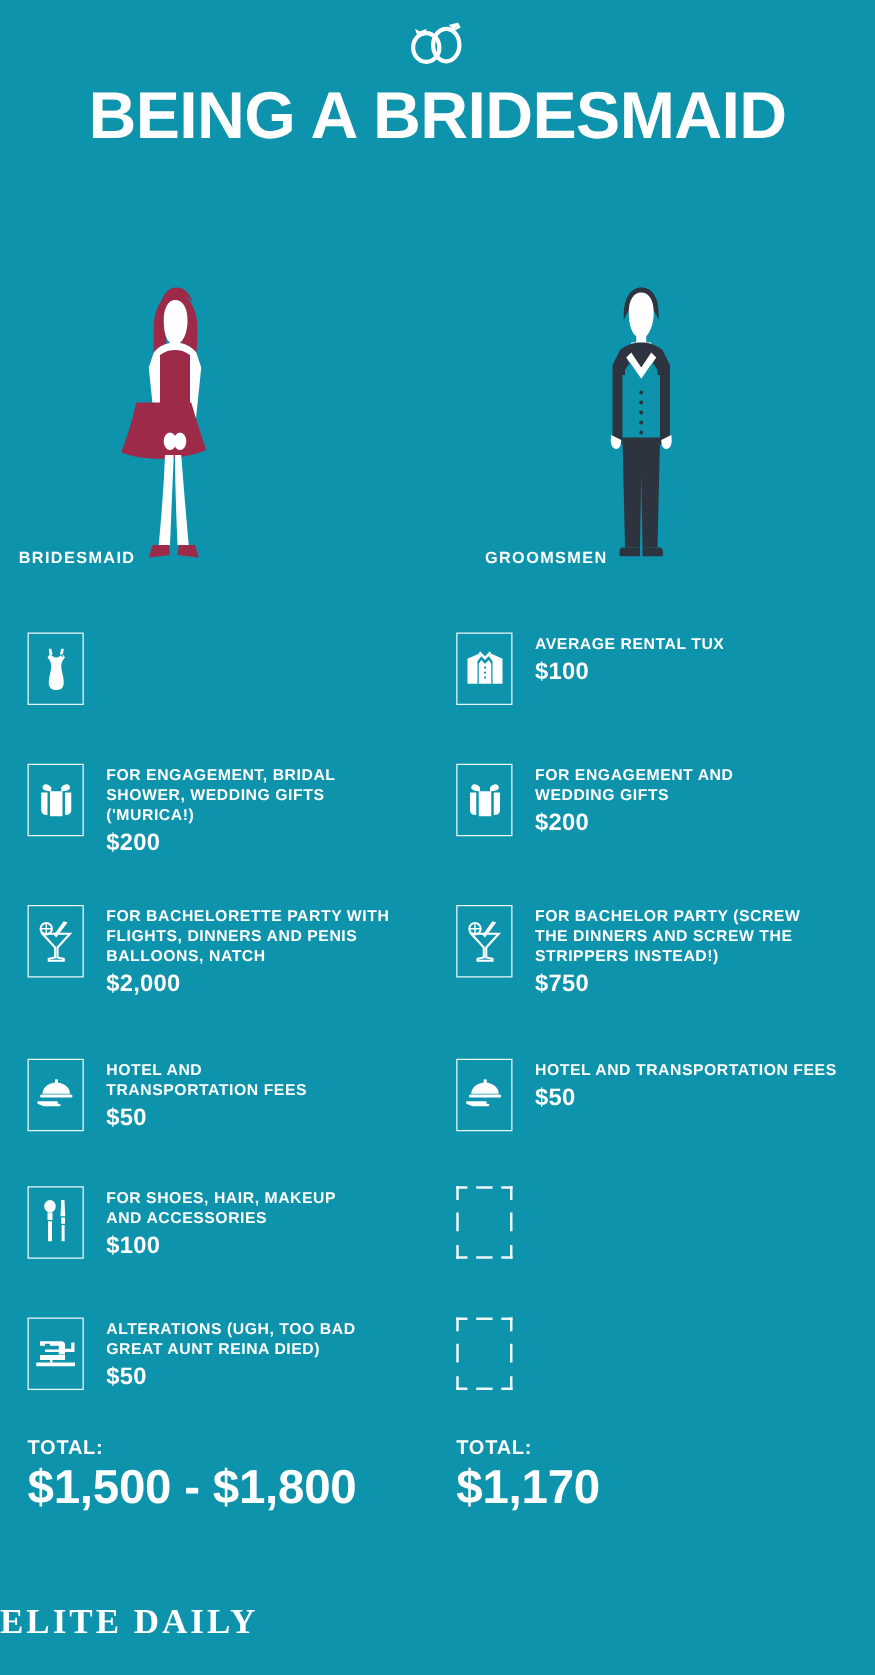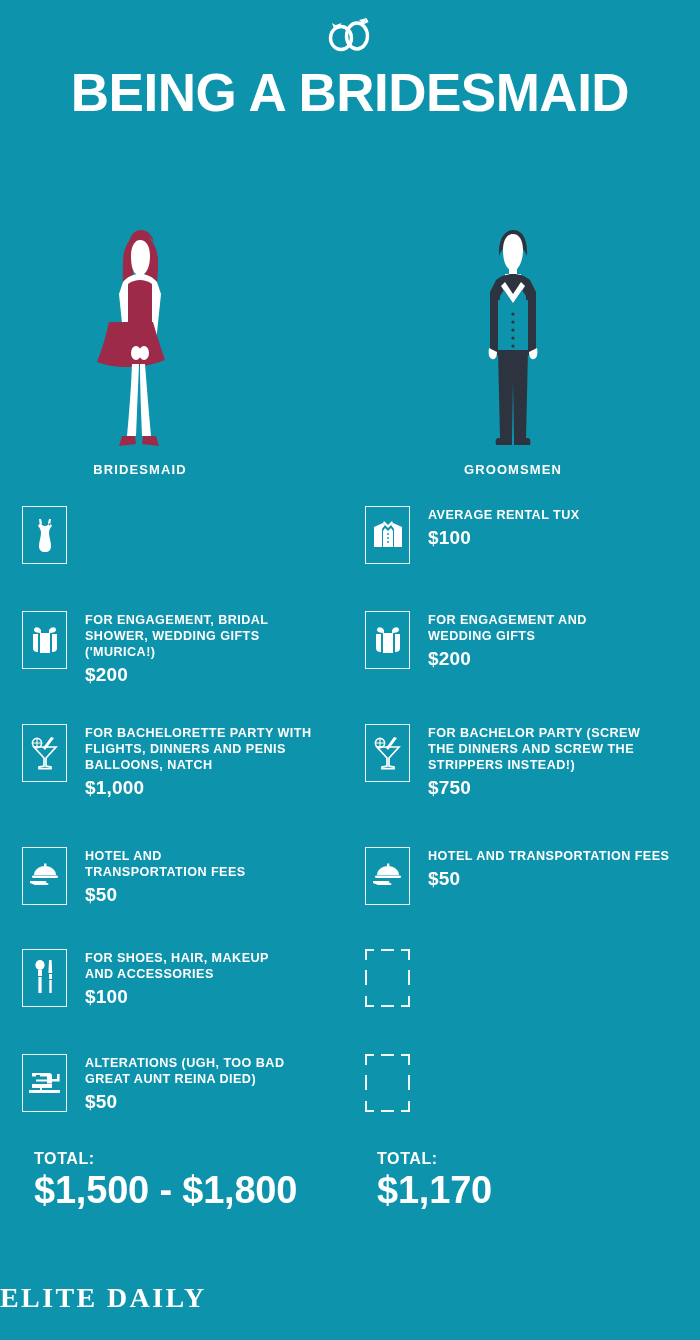--- a/index.html
+++ b/index.html
@@ -22,22 +22,22 @@
   }
   .title .l2 { display:block; margin-top:2px; white-space:nowrap; }
 
   
   .figures { position:absolute; top:222px; left:0; right:0; height:250px; }
   .fig { position:absolute; top:0; width:250px; height:250px; }
   .fig.bride { left:15px; }
   .fig.groom { left:388px; }
   .fig svg { display:block; margin:0 auto; }
   .roleLabel {
-    position:absolute; top:462px; width:250px;
-    text-align:center; font-size:13px; font-weight:700;
+    position:absolute; top:438px; width:250px;
+    text-align:left; font-size:13px; font-weight:700;
     letter-spacing:1.1px; text-transform:uppercase;
   }
   .roleLabel.bride { left:15px; }
   .roleLabel.groom { left:388px; }
 
   
   .cols { position:absolute; top:506px; left:0; right:0; }
   .col { position:absolute; top:0; width:330px; }
   .col.left  { left:22px; }
   .col.right { left:365px; }
@@ -76,21 +76,21 @@
     letter-spacing:0.45px; text-transform:uppercase;
     white-space:pre-line;
   }
   .price {
     font-size:19px; font-weight:700; letter-spacing:0.2px;
     margin-top:4px;
   }
 
   
   .totals { position:absolute; top:1150px; left:0; right:0; height:80px; }
-  .tot { position:absolute; top:0;margin-left:12px; }
+  .tot { position:absolute; top:0; }
   .tot.left  { left:22px; }
   .tot.right { left:365px; }
   .totLabel {
     font-size:16px; font-weight:700; letter-spacing:0.6px;
     text-transform:uppercase;
   }
   .totValue {
     font-size:38px; font-weight:700; letter-spacing:-0.2px;
     margin-top:1px; white-space:nowrap;
   }
@@ -231,21 +231,21 @@
           <circle cx="7" cy="8" r="4.6" fill="none" stroke="#ffffff" stroke-width="1.6"></circle>
           <path d="M7 3.4 L7 12.6 M2.4 8 L11.6 8" stroke="#ffffff" stroke-width="1.1"></path>
           <path d="M21 2 l3 1 l-9 12 l-2 -2 Z" fill="#ffffff"></path>
           <path d="M4 12 l22 0 l-10 11 l0 8 l5 1 l0 1.6 l-12 0 l0 -1.6 l5 -1 l0 -8 Z" fill="none" stroke="#ffffff" stroke-width="1.7"></path>
         </svg>
       </div>
       <div class="itemtext">
         <div class="desc">FOR BACHELORETTE PARTY WITH
 FLIGHTS, DINNERS AND PENIS
 BALLOONS, NATCH</div>
-        <div class="price">$1,000</div>
+        <div class="price">$2,000</div>
       </div>
     </div>
 
     <div class="item" style="top:341px">
       <div class="iconbox">
         <svg width="32" height="26" viewBox="0 0 32 26" aria-hidden="true">
           <path d="M16 3 c-6 0 -11 4 -11 9 l22 0 c0 -5 -5 -9 -11 -9 Z" fill="#ffffff"></path>
           <rect x="15" y="0.5" width="2.4" height="3" fill="#ffffff"></rect>
           <rect x="3" y="12.5" width="26" height="2.4" rx="1.2" fill="#ffffff"></rect>
           <path d="M1 18 l8 0 l7 0 c2 0 2 2 0 2 l-6 0 l8 0 c2 0 2 2 0 2 l-12 0 l-5 -2 Z" fill="#ffffff"></path>

